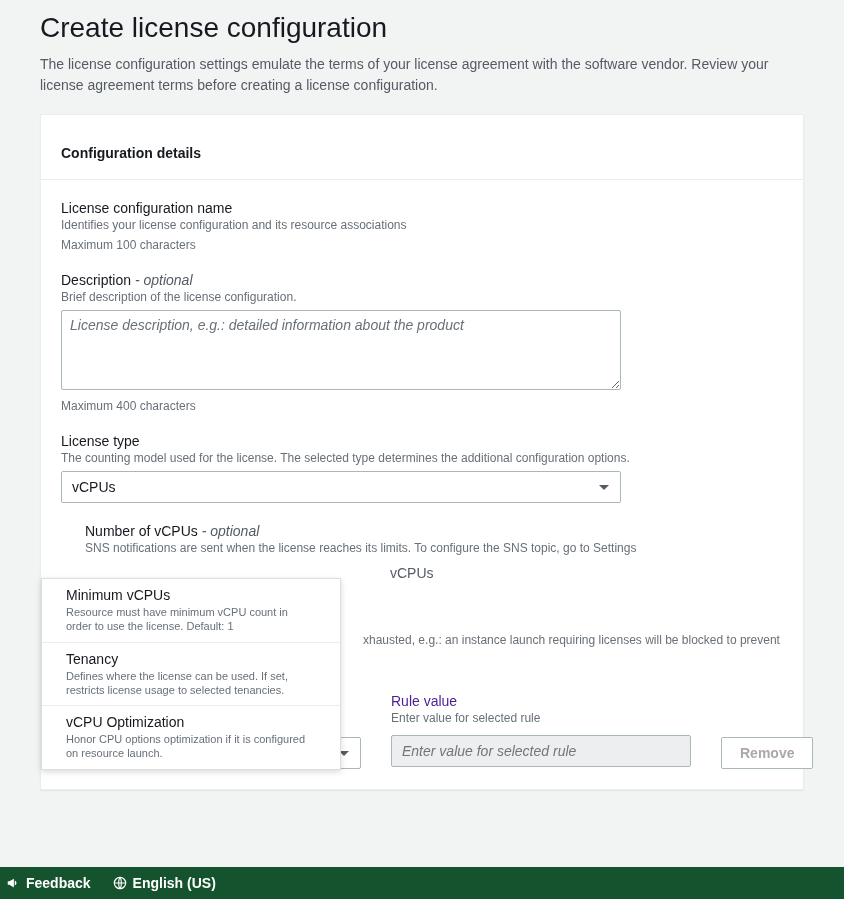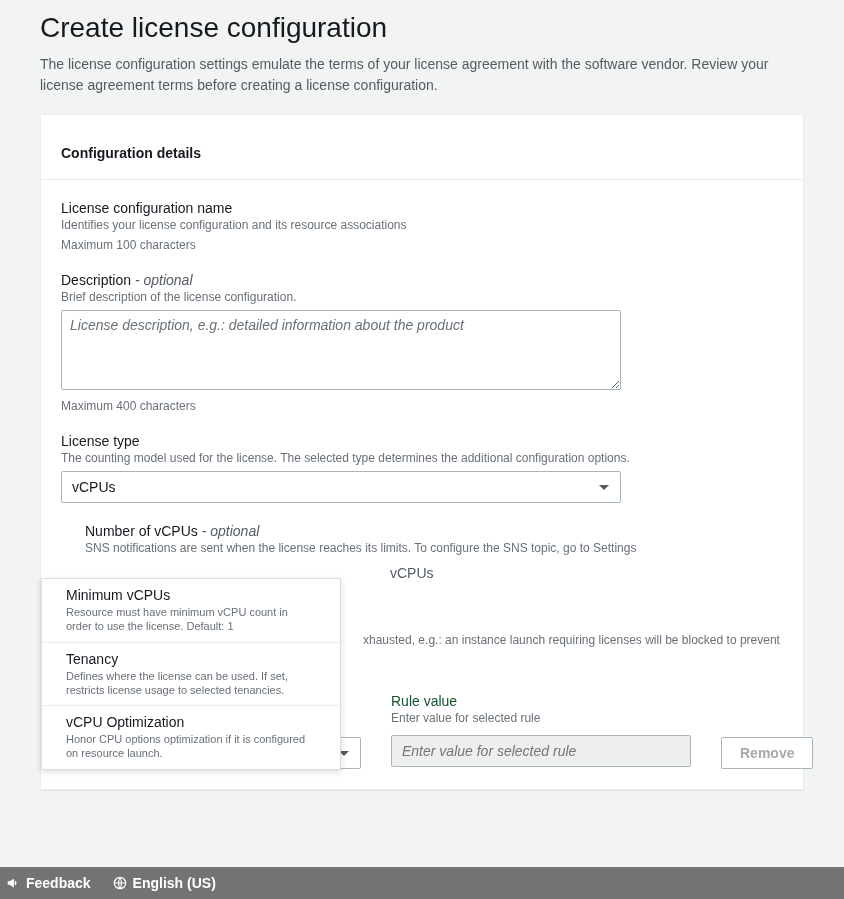--- a/index.html
+++ b/index.html
@@ -127,21 +127,21 @@
     gap: 30px;
     align-items: flex-start;
   }
   .rules-col {
     display: flex;
     flex-direction: column;
   }
   .rules-col.left { width: 300px; }
   .rules-col-label {
     font-size: 14px;
-    color: #14532d;
+    color: #4c1d95;
     margin-bottom: 2px;
   }
   .rules-col-hint {
     font-size: 12px;
     color: #687078;
     margin-bottom: 10px;
   }
   .rule-select-wrap {
     position: relative;
     width: 300px;
@@ -198,21 +198,21 @@
     color: #687078;
   }
   .enforce-wrap {
   }
   .footer {
     position: absolute;
     left: 0;
     bottom: 0;
     height: 32px;
     width: 844px;
-    background: #737373;
+    background: #14532d;
     color: #fff;
     display: flex;
     align-items: center;
     padding: 0 6px;
     font-size: 14px;
     font-weight: 700;
   }
   .footer .footer-item {
     display: flex;
     align-items: center;

